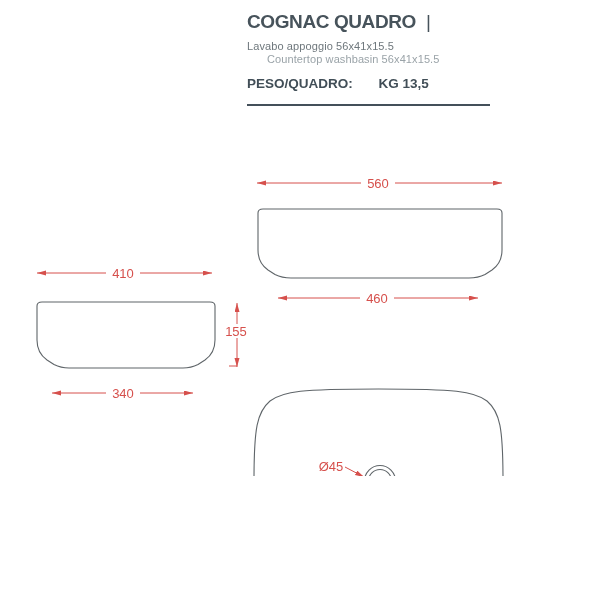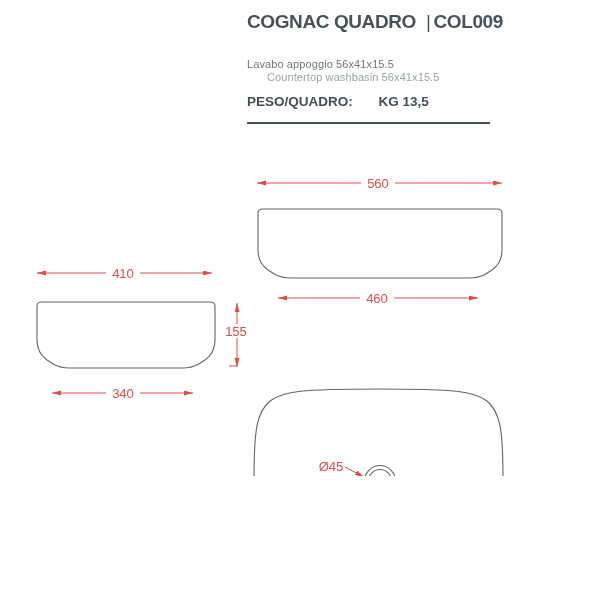--- a/index.html
+++ b/index.html
@@ -7,41 +7,40 @@
     position:relative;width:600px;height:476px;background:#ffffff;
     font-family:"Liberation Sans", sans-serif;overflow:hidden;
   }
   .header{position:absolute;left:247px;top:11px;width:330px;}
   .title-row{
     display:flex;align-items:baseline;
     font-size:19px;font-weight:bold;color:#47535b;letter-spacing:-0.4px;
   }
   .title-row .sep{margin-left:10px;margin-right:3px;font-weight:400;}
   .sub{font-size:11px;line-height:12.5px;letter-spacing:0.1px;}
-  .sub.it{color:#6e777c;margin-top:25px;}
+  .sub.it{color:#6e777c;margin-top:7px;}
   .sub.en{color:#9aa3a8;margin-left:20px;}
   .weight-row{margin-top:11px;font-size:13.5px;font-weight:bold;color:#414e57;}
   .weight-row .wvalue{margin-left:22px;margin-top:32px;}
   .rule{margin-top:13px;width:243px;height:1.5px;background:#44505a;}
   .drawing{position:absolute;left:0;top:0;}
   .dim-line{stroke:#d6504c;stroke-width:1;fill:none;}
   .dim-text{fill:#d6504c;font-size:13px;font-family:"Liberation Sans",sans-serif;}
   .outline{stroke:#5f6569;stroke-width:1.1;fill:none;stroke-linejoin:round;}
   .mask{fill:#ffffff;stroke:none;}
 </style>
 </head>
 <body>
 
 <div class="page">
 
   <header class="header">
     <div class="title-row">
       <span>COGNAC QUADRO</span>
       <span class="sep">|</span>
-      <span>COL009</span>
     </div>
     <div class="sub it">Lavabo appoggio 56x41x15.5</div>
     <div class="sub en">Countertop washbasin 56x41x15.5</div>
     <div class="weight-row">
       <span class="wlabel">PESO/QUADRO:</span>
       <span class="wvalue">KG 13,5</span>
     </div>
     <div class="rule"></div>
   </header>
 

